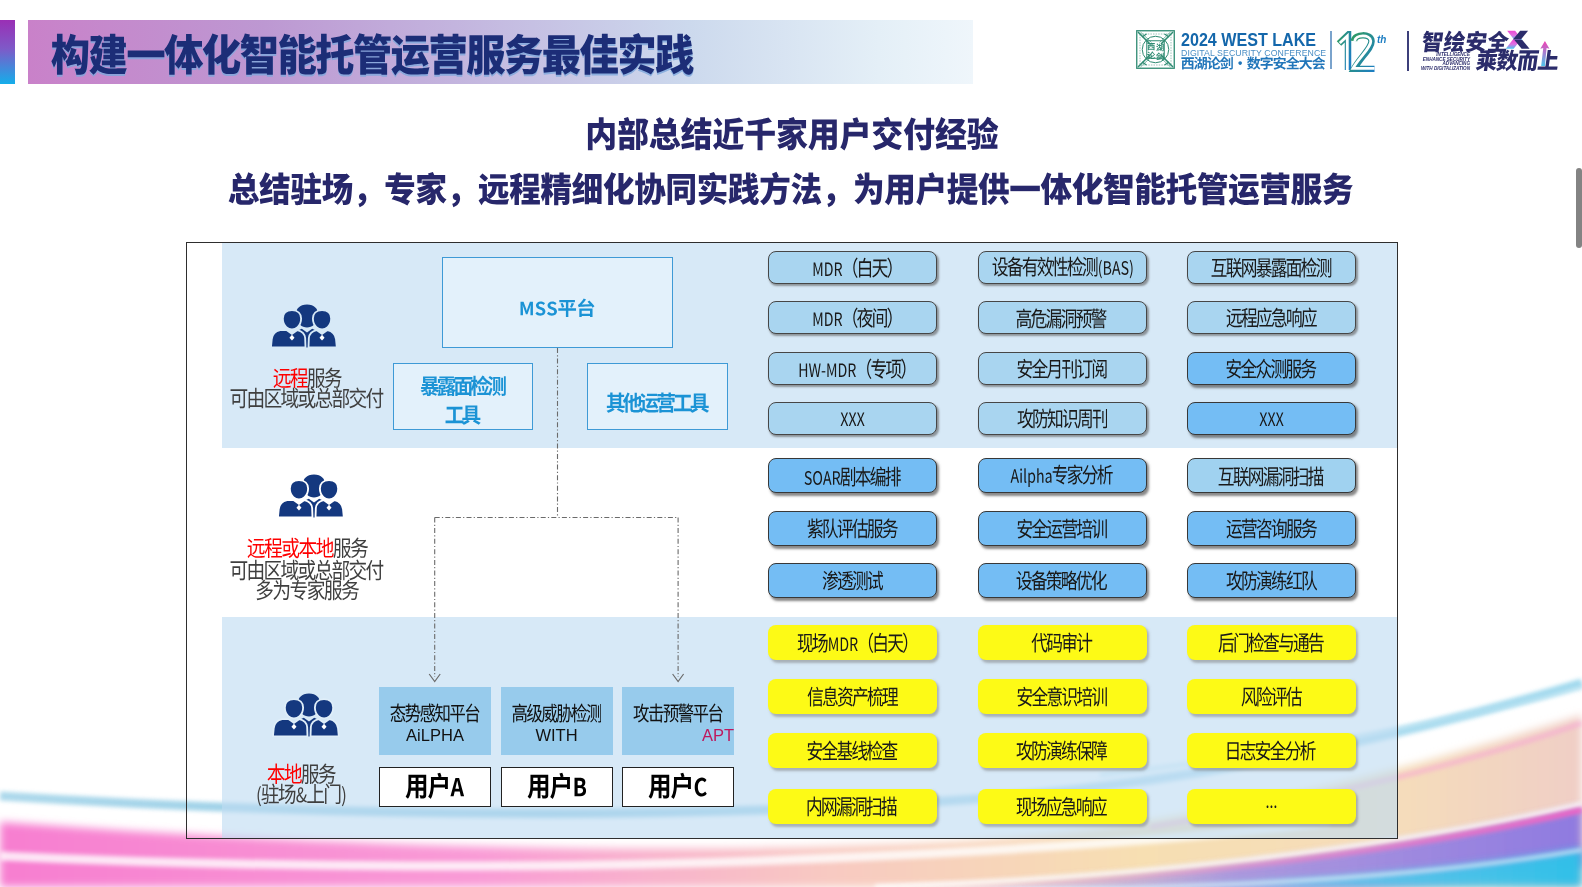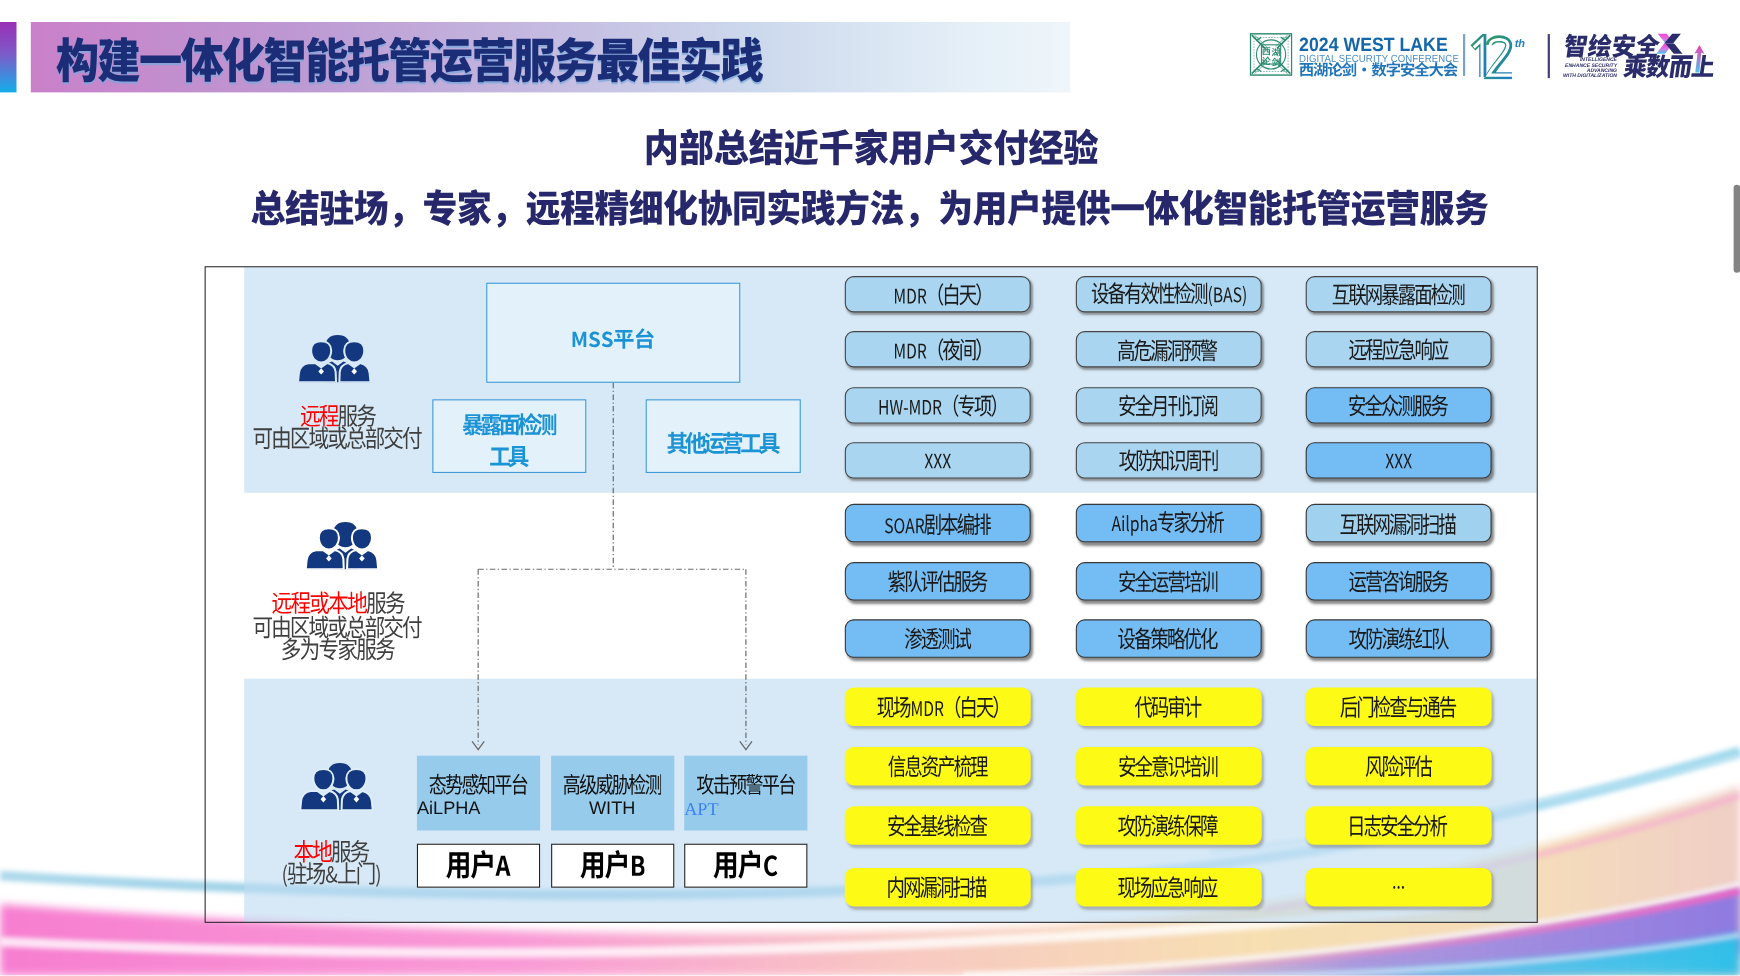--- a/index.html
+++ b/index.html
@@ -635,21 +635,21 @@
     <svg style="position:absolute;left:390.0px;top:703.2px;width:90.0px;height:20.0px;" viewBox="-26 -869 4388 975">
       <g transform="scale(1,-1)">
         <use href="#gr6001" transform="translate(-37,0) scale(0.800,1.000)" fill="#111"></use>
         <use href="#gr52bf" transform="translate(690,0) scale(0.800,1.000)" fill="#111"></use>
         <use href="#gr611f" transform="translate(1417,0) scale(0.800,1.000)" fill="#111"></use>
         <use href="#gr77e5" transform="translate(2144,0) scale(0.800,1.000)" fill="#111"></use>
         <use href="#gr5e73" transform="translate(2871,0) scale(0.800,1.000)" fill="#111"></use>
         <use href="#gr53f0" transform="translate(3598,0) scale(0.800,1.000)" fill="#111"></use>
       </g>
     </svg>
-    <div class="abs" style="left:379px;top:726px;width:112px;text-align:left;font-family:'Liberation Sans',sans-serif;font-size:16.5px;color:#111">AiLPHA</div>
+    <div class="abs" style="left:379px;top:726px;width:112px;text-align:center;font-family:'Liberation Sans',sans-serif;font-size:16.5px;color:#111">AiLPHA</div>
     <div class="abs" style="left:379px;top:767px;width:112px;height:40px;background:#fff;border:1.8px solid #222"></div>
     <svg style="position:absolute;left:405.1px;top:771.7px;width:59.8px;height:27.6px;" viewBox="-21 -880 2176 1002">
       <g transform="scale(1,-1)">
         <use href="#gb7528" transform="translate(-16,0) scale(0.850,1.000)" fill="#000"></use>
         <use href="#gb6237" transform="translate(802,0) scale(0.850,1.000)" fill="#000"></use>
         <use href="#gb0041" transform="translate(1636,0) scale(0.765,0.900)" fill="#000"></use>
       </g>
     </svg>
     <div class="abs" style="left:500.5px;top:686.5px;width:112px;height:68.5px;background:#97cbec"></div>
     <svg style="position:absolute;left:511.6px;top:703.2px;width:89.8px;height:20.1px;" viewBox="-14 -872 4380 980">
@@ -675,21 +675,21 @@
     <svg style="position:absolute;left:632.9px;top:703.2px;width:90.2px;height:20.0px;" viewBox="-36 -869 4399 976">
       <g transform="scale(1,-1)">
         <use href="#gr653b" transform="translate(-37,0) scale(0.800,1.000)" fill="#111"></use>
         <use href="#gr51fb" transform="translate(690,0) scale(0.800,1.000)" fill="#111"></use>
         <use href="#gr9884" transform="translate(1417,0) scale(0.800,1.000)" fill="#111"></use>
         <use href="#gr8b66" transform="translate(2144,0) scale(0.800,1.000)" fill="#111"></use>
         <use href="#gr5e73" transform="translate(2871,0) scale(0.800,1.000)" fill="#111"></use>
         <use href="#gr53f0" transform="translate(3598,0) scale(0.800,1.000)" fill="#111"></use>
       </g>
     </svg>
-    <div class="abs" style="left:622px;top:726px;width:112px;text-align:left;font-family:Liberation Serif, serif;font-size:16.5px;color:#3b82f6">APT</div>
+    <div class="abs" style="left:622px;top:726px;width:112px;text-align:right;font-family:Liberation Sans, sans-serif;font-size:16.5px;color:#be185d">APT</div>
     <div class="abs" style="left:622px;top:767px;width:112px;height:40px;background:#fff;border:1.8px solid #222"></div>
     <svg style="position:absolute;left:648.2px;top:771.7px;width:59.5px;height:27.6px;" viewBox="-21 -880 2164 1002">
       <g transform="scale(1,-1)">
         <use href="#gb7528" transform="translate(-16,0) scale(0.850,1.000)" fill="#000"></use>
         <use href="#gb6237" transform="translate(802,0) scale(0.850,1.000)" fill="#000"></use>
         <use href="#gb0043" transform="translate(1636,0) scale(0.765,0.900)" fill="#000"></use>
       </g>
     </svg>
     <div class="btn b1" style="left:768px;top:250.6px"></div>
     <svg style="position:absolute;left:812.9px;top:256.6px;width:79.3px;height:21.5px;" viewBox="42 -881 3688 1002">

